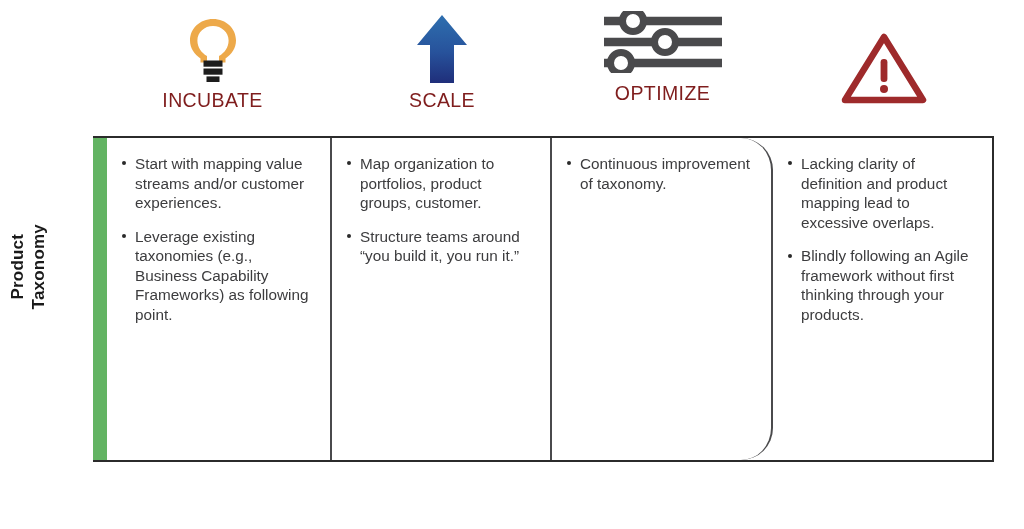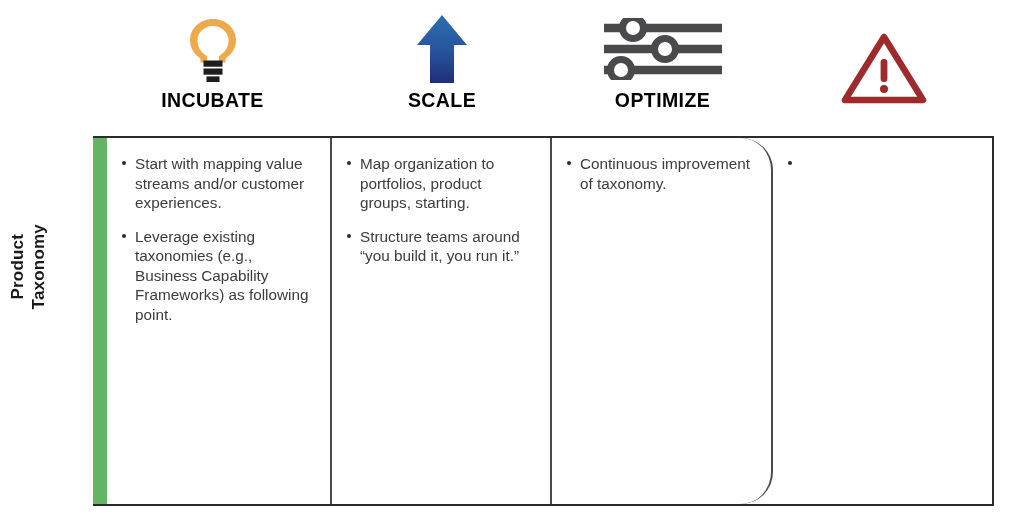--- a/index.html
+++ b/index.html
@@ -30,35 +30,35 @@
     flex: 1 1 0;
     display: flex;
     flex-direction: column;
     align-items: center;
     justify-content: flex-end;
     padding-bottom: 26px;
     box-sizing: border-box;
   }
   .header-cell.col0 { flex: 0 0 239px; }
   .header-cell.col1 { flex: 0 0 220px; }
-  .header-cell.col2 { flex: 0 0 221px; }
+  .header-cell.col2 { flex: 0 0 221px; justify-content: center; }
   .header-cell.col3 { flex: 0 0 221px; }
 
   .icon-box {
     height: 72px;
     display: flex;
     align-items: center;
     justify-content: center;
     margin-bottom: 6px;
   }
   .header-label {
     font-size: 19.5px;
-    font-weight: bold;
+    font-weight: normal;
     letter-spacing: 0.4px;
-    color: #000000;
+    color: #7f1d1d;
     line-height: 1;
     white-space: nowrap;
   }
 
   
   .row-label {
     position: absolute;
     left: -86px;
     top: 246px;
     width: 230px;
@@ -70,21 +70,21 @@
     line-height: 1.22;
     letter-spacing: 0.2px;
   }
 
   
   .table {
     position: absolute;
     left: 93px;
     top: 136px;
     width: 901px;
-    height: 370px;
+    height: 326px;
     box-sizing: border-box;
     border-top: 2.5px solid #2b2b2b;
     border-bottom: 2.5px solid #2b2b2b;
     border-right: 2.5px solid #2b2b2b;
     display: flex;
     flex-direction: row;
     background: #ffffff;
   }
   .green-bar {
     flex: 0 0 14px;
@@ -198,30 +198,31 @@
 
   <div class="cell c0">
     <ul class="bullets">
       <li><span class="dot"></span><span>Start with mapping value streams and/or customer experiences.</span></li>
       <li><span class="dot"></span><span>Leverage existing taxonomies (e.g., Business Capability Frameworks) as following point.</span></li>
     </ul>
   </div>
 
   <div class="cell c1">
     <ul class="bullets">
-      <li><span class="dot"></span><span>Map organization to portfolios, product groups, starting.</span></li>
+      <li><span class="dot"></span><span>Map organization to portfolios, product groups, customer.</span></li>
       <li><span class="dot"></span><span>Structure teams around “you build it, you run it.”</span></li>
     </ul>
   </div>
 
   <div class="cell c2">
     <ul class="bullets">
       <li><span class="dot"></span><span>Continuous improvement of taxonomy.</span></li>
     </ul>
   </div>
 
   <div class="cell c3">
     <ul class="bullets">
-      <li><span class="dot"></span></li>
+      <li><span class="dot"></span><span>Lacking clarity of definition and product mapping lead to excessive overlaps.</span></li>
+      <li><span class="dot"></span><span>Blindly following an Agile framework without first thinking through your products.</span></li>
     </ul>
   </div>
 
 </div>
 
 </body></html>

